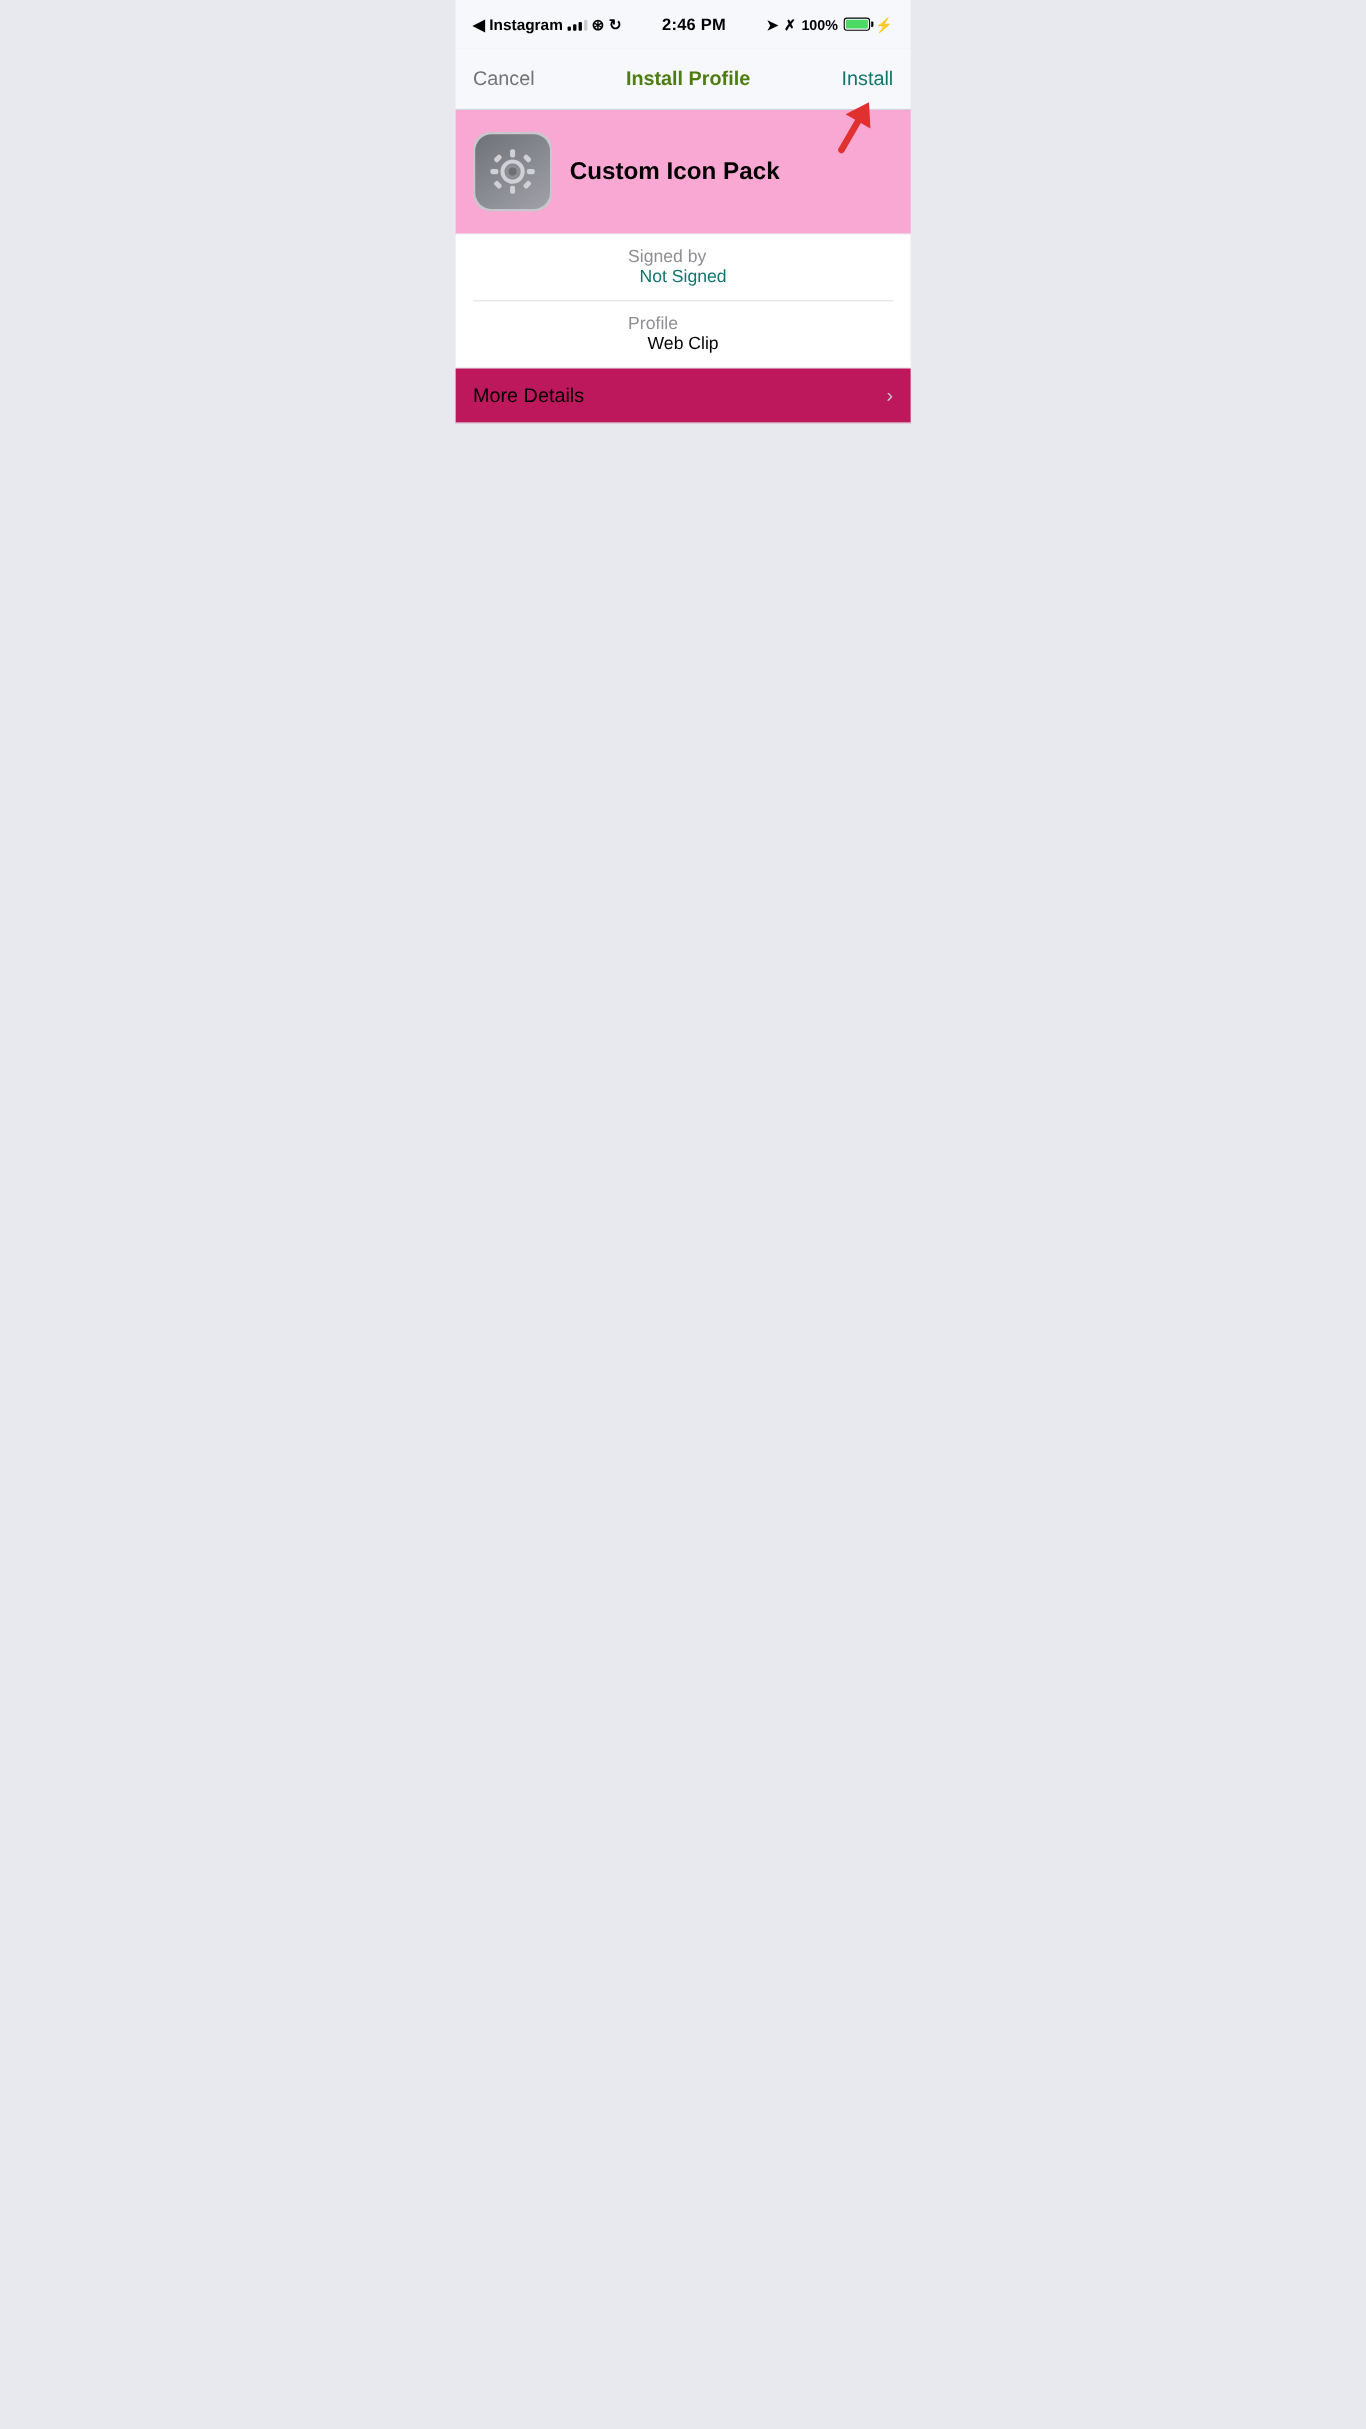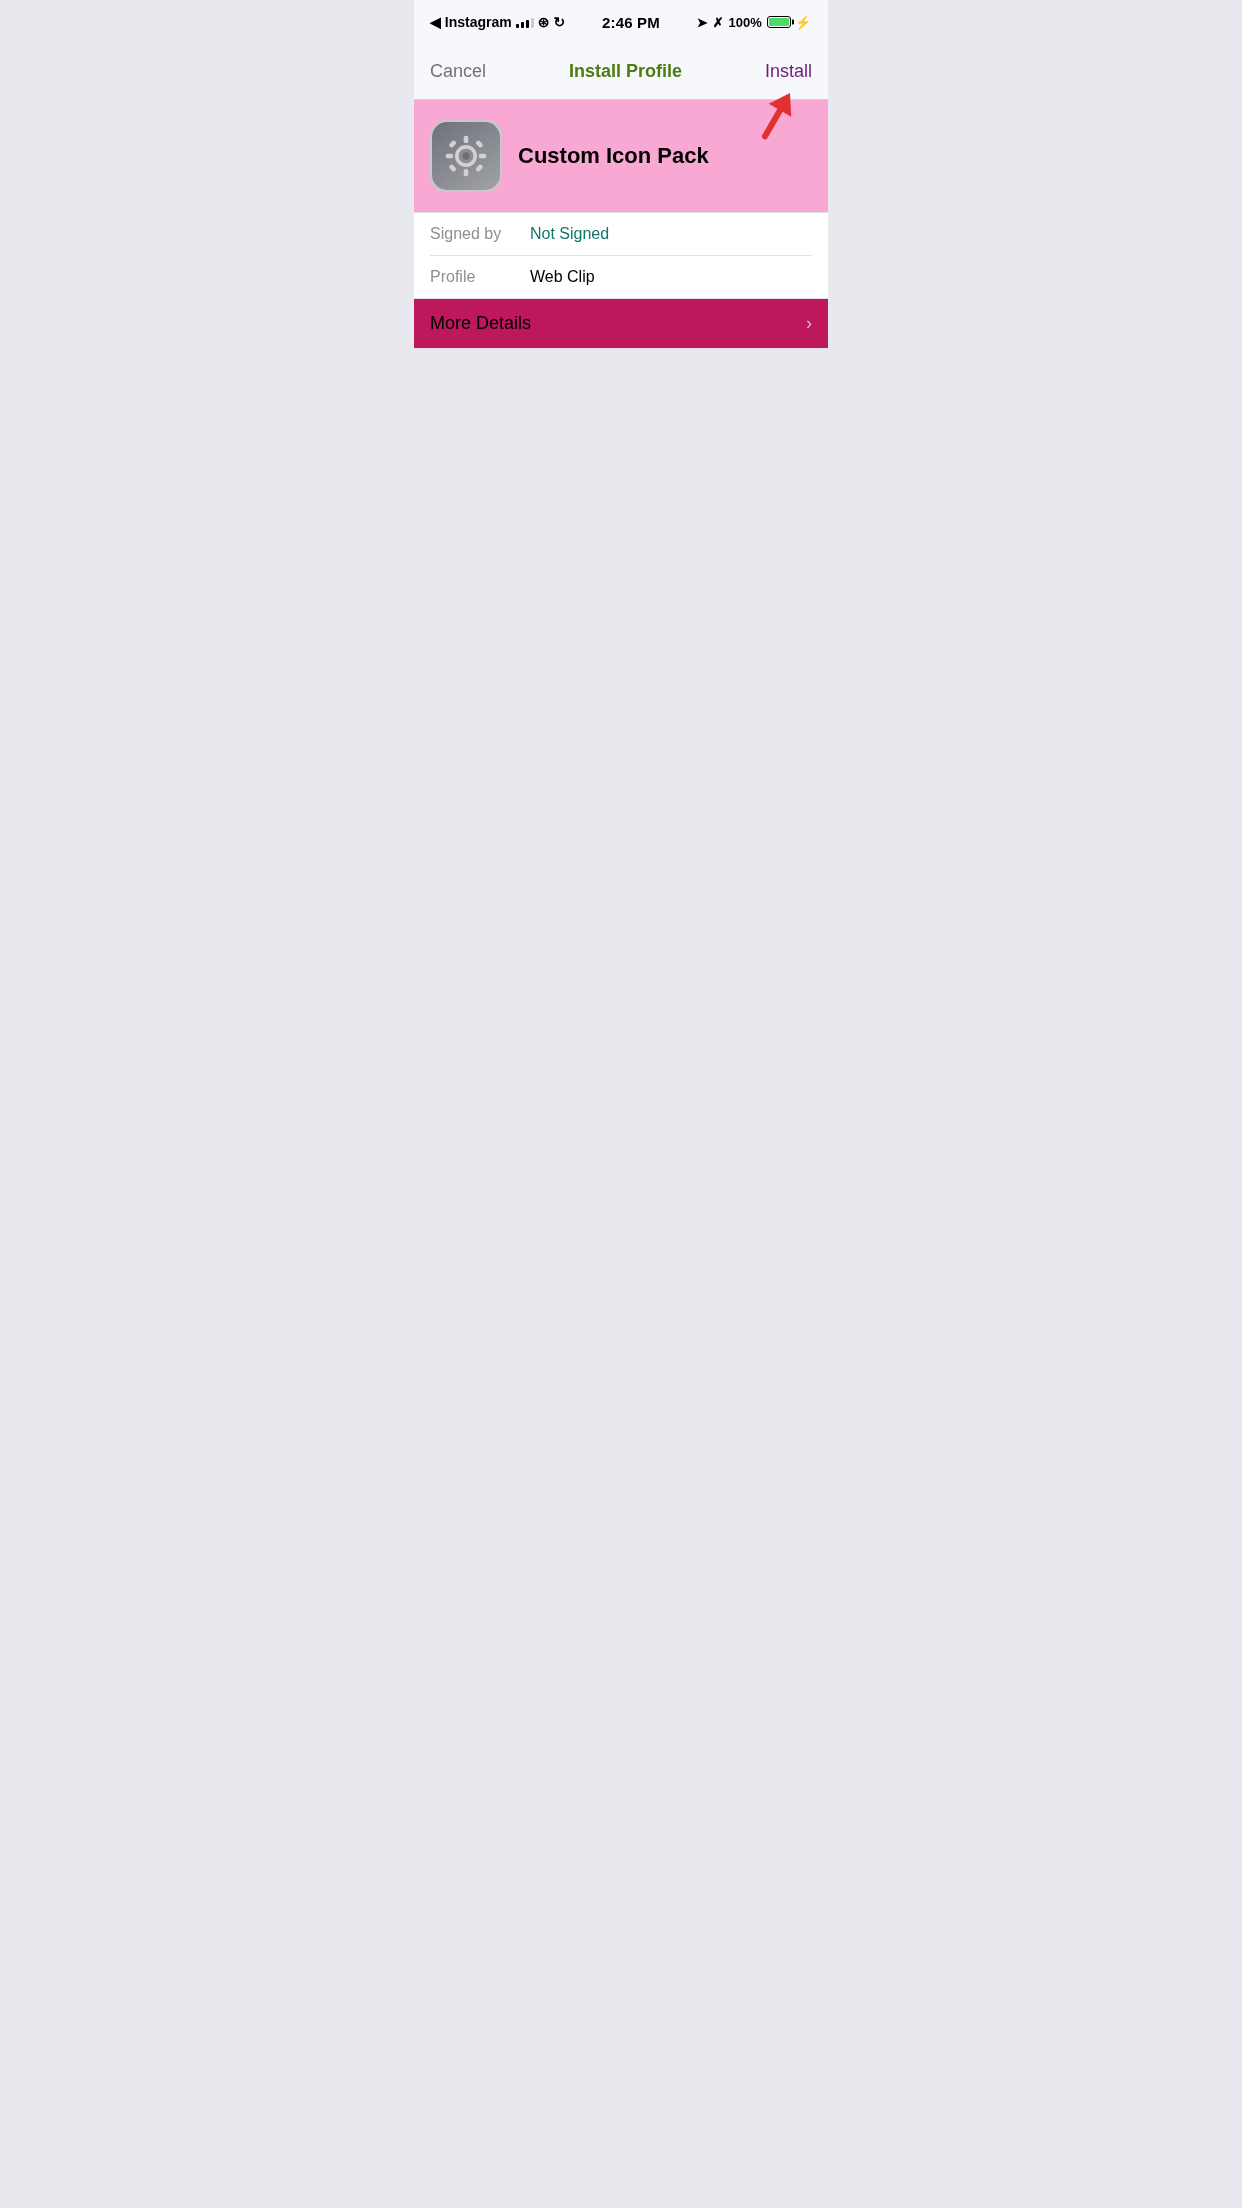--- a/index.html
+++ b/index.html
@@ -119,21 +119,21 @@
       text-decoration: none;
     }
 
     .nav-title {
       font-size: 18px;
       font-weight: 700;
       color: #4d7c0f;
     }
 
     .nav-install {
-      color: #701a75;
+      color: #0f766e;
       font-size: 18px;
       font-weight: 400;
       cursor: pointer;
       text-decoration: none;
     }
 
     
     .profile-header {
       background: #f9a8d4;
       padding: 20px 16px;
@@ -184,20 +184,21 @@
       background: #fff;
       padding: 0 16px;
       border-bottom: 1px solid #e0e0e6;
     }
 
     .detail-row {
       display: flex;
       align-items: center;
       padding: 12px 0;
       border-bottom: 1px solid #e0e0e6;
+      flex-direction: column;
     }
 
     .detail-row:last-child {
       border-bottom: none;
     }
 
     .detail-label {
       font-size: 16px;
       color: #8e8e93;
       width: 100px;

